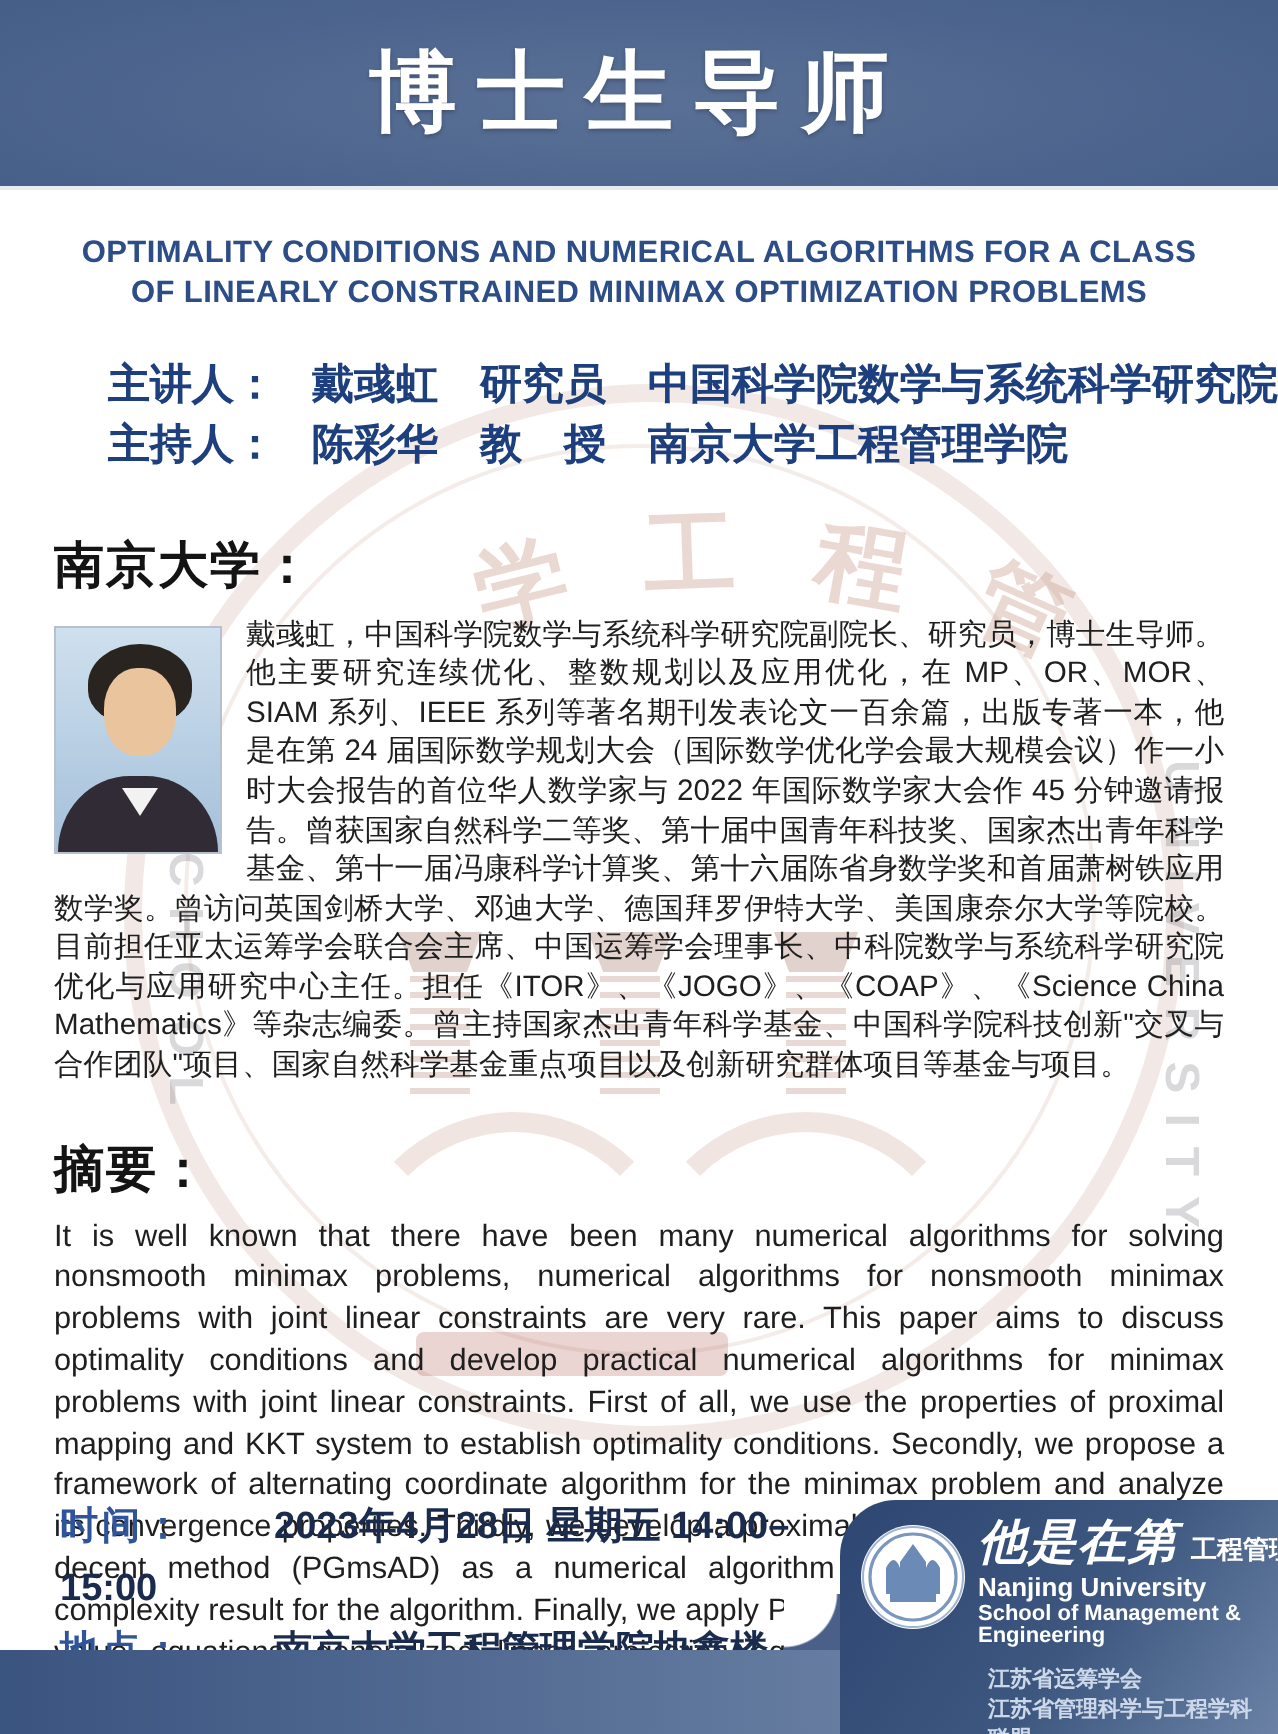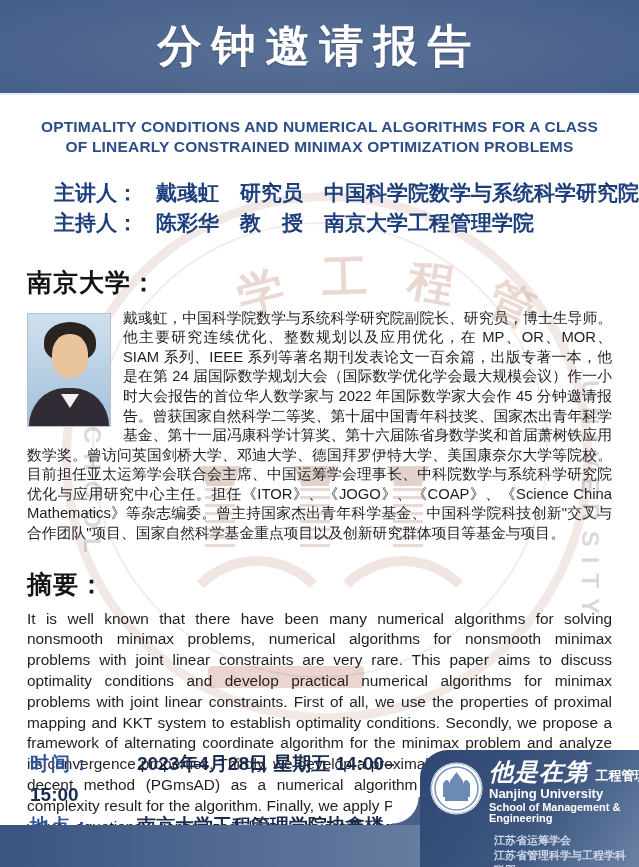--- a/index.html
+++ b/index.html
@@ -128,21 +128,21 @@
     <div class="wm-pillar" style="left:300px;top:488px;"></div>
     <div class="wm-pillar" style="left:393px;top:488px;"></div>
     <div class="wm-arch" style="left:172px;top:556px;"></div>
     <div class="wm-arch" style="left:318px;top:556px;"></div>
     <div class="wm-ribbon"></div>
     <span class="wm-side left">SCHOOL</span>
     <span class="wm-side right">UNIVERSITY</span>
   </div>
 
   <header class="banner">
-    <h1>分钟邀请报告</h1>
+    <h1>博士生导师</h1>
   </header>
 
   <div class="content">
 
     <div class="talk-title">
       <div>OPTIMALITY CONDITIONS AND NUMERICAL ALGORITHMS FOR A CLASS</div>
       <div>OF LINEARLY CONSTRAINED MINIMAX OPTIMIZATION PROBLEMS</div>
     </div>
 
     <div class="people">

